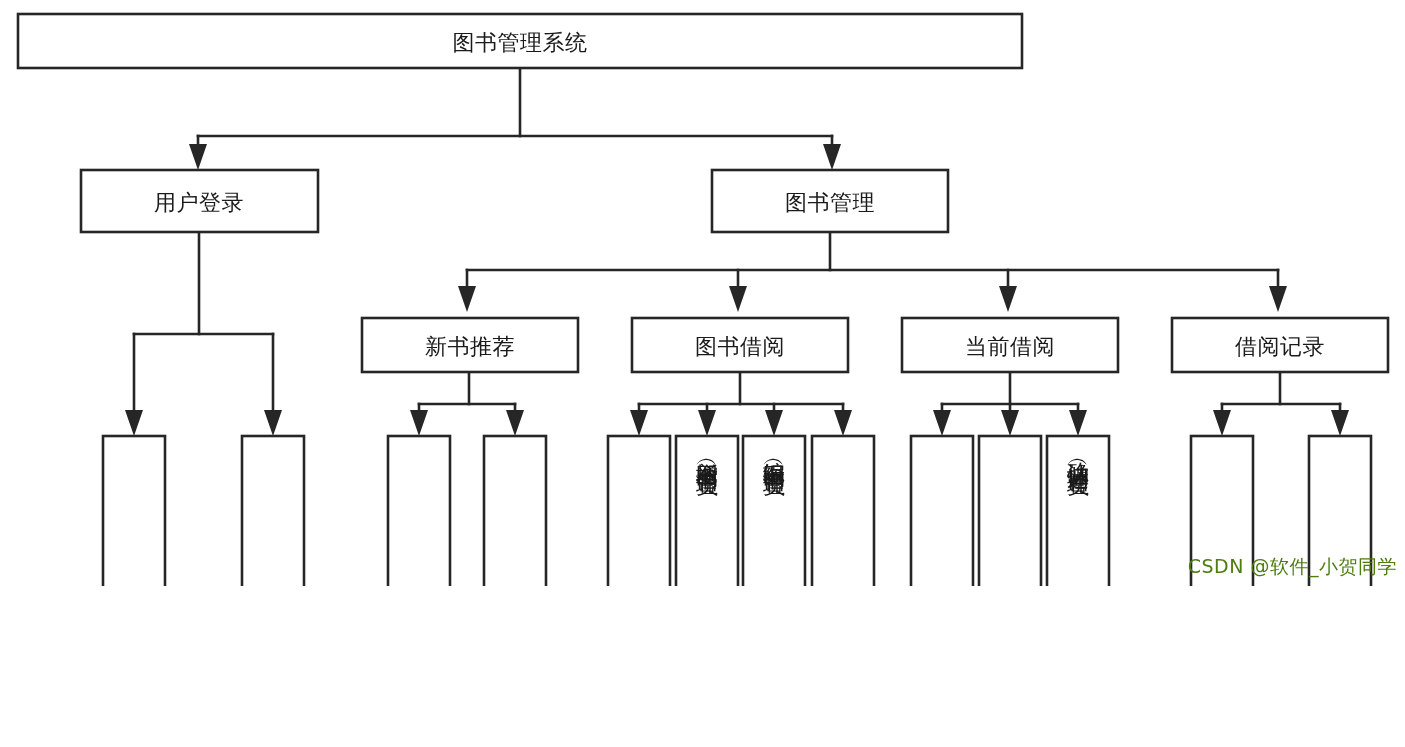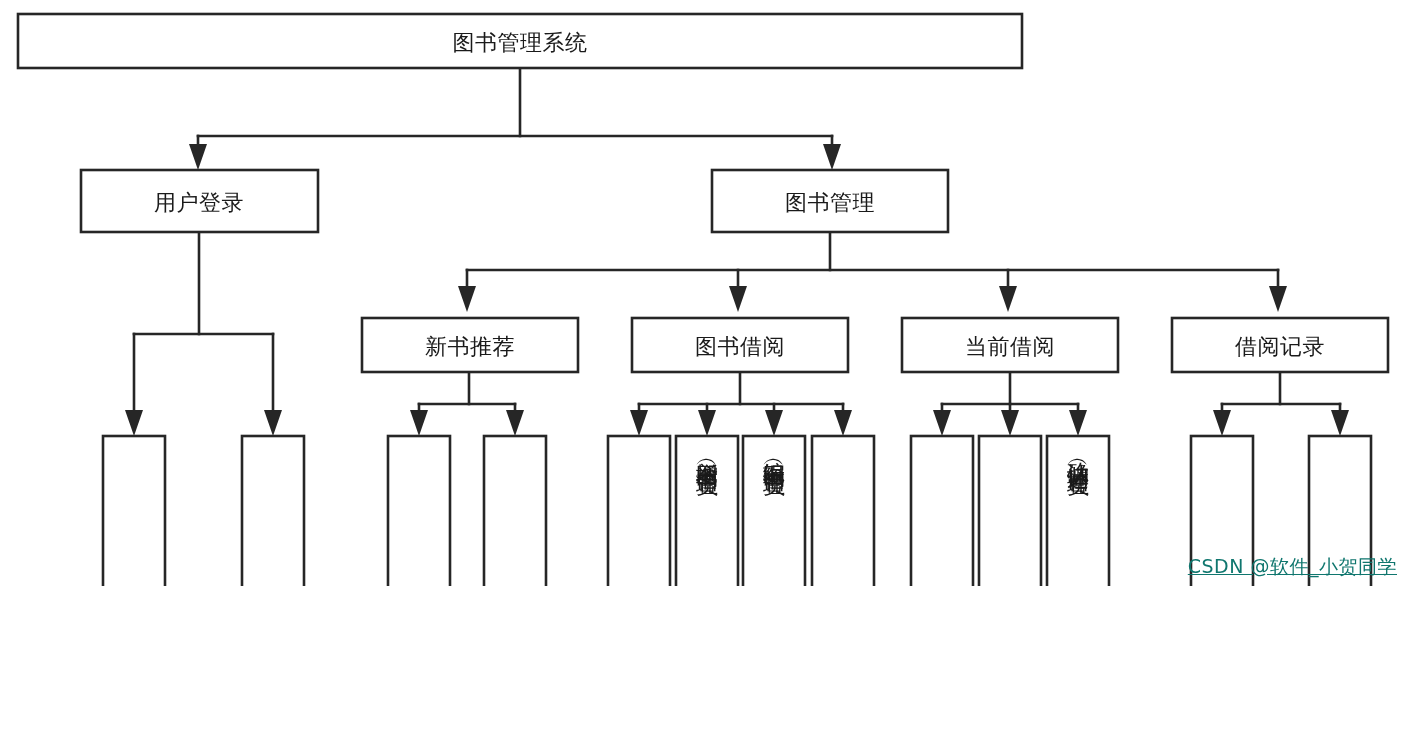--- a/index.html
+++ b/index.html
@@ -66,24 +66,23 @@
     letter-spacing: 2px;
     white-space: nowrap;
     text-align: center;
   }
   .watermark {
     position: absolute;
     right: 8px;
     bottom: 6px;
     font-family: "DejaVu Sans", "Liberation Sans", sans-serif;
     font-size: 19px;
-    color: #0f766e;
+    color: #4d7c0f;
     letter-spacing: 0.5px;
     white-space: nowrap;
-    text-decoration: underline;
   }
 </style>
 </head>
 <body>
 
 <div id="diagram-root">
 
   <svg class="tree-canvas" viewBox="0 0 1405 747">
     <defs>
       <g id="arrowGlyph">

